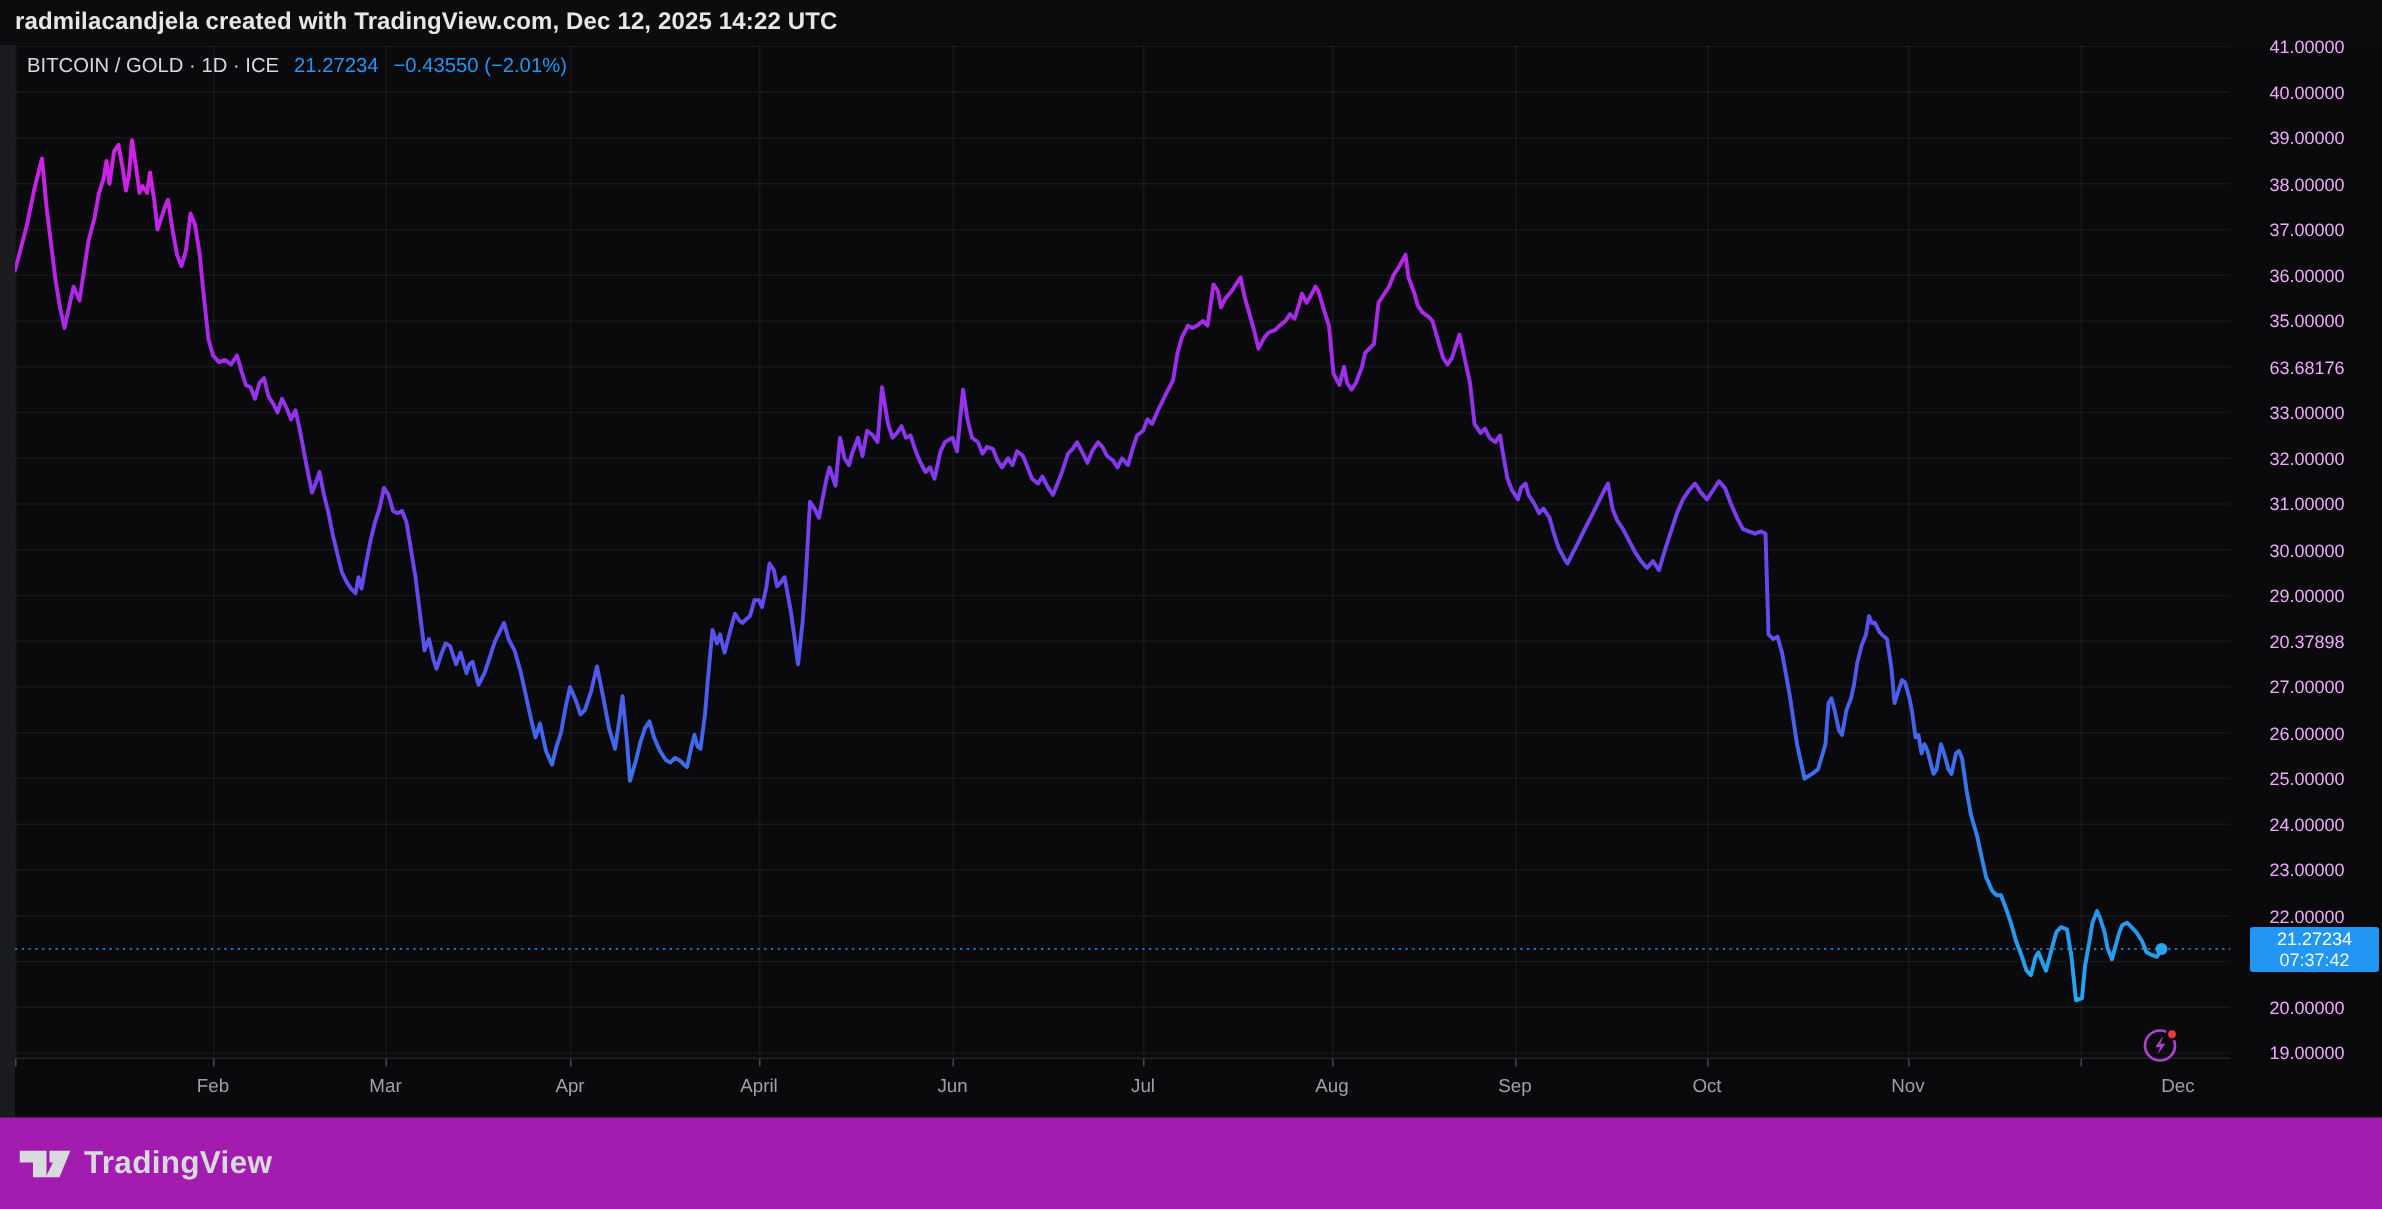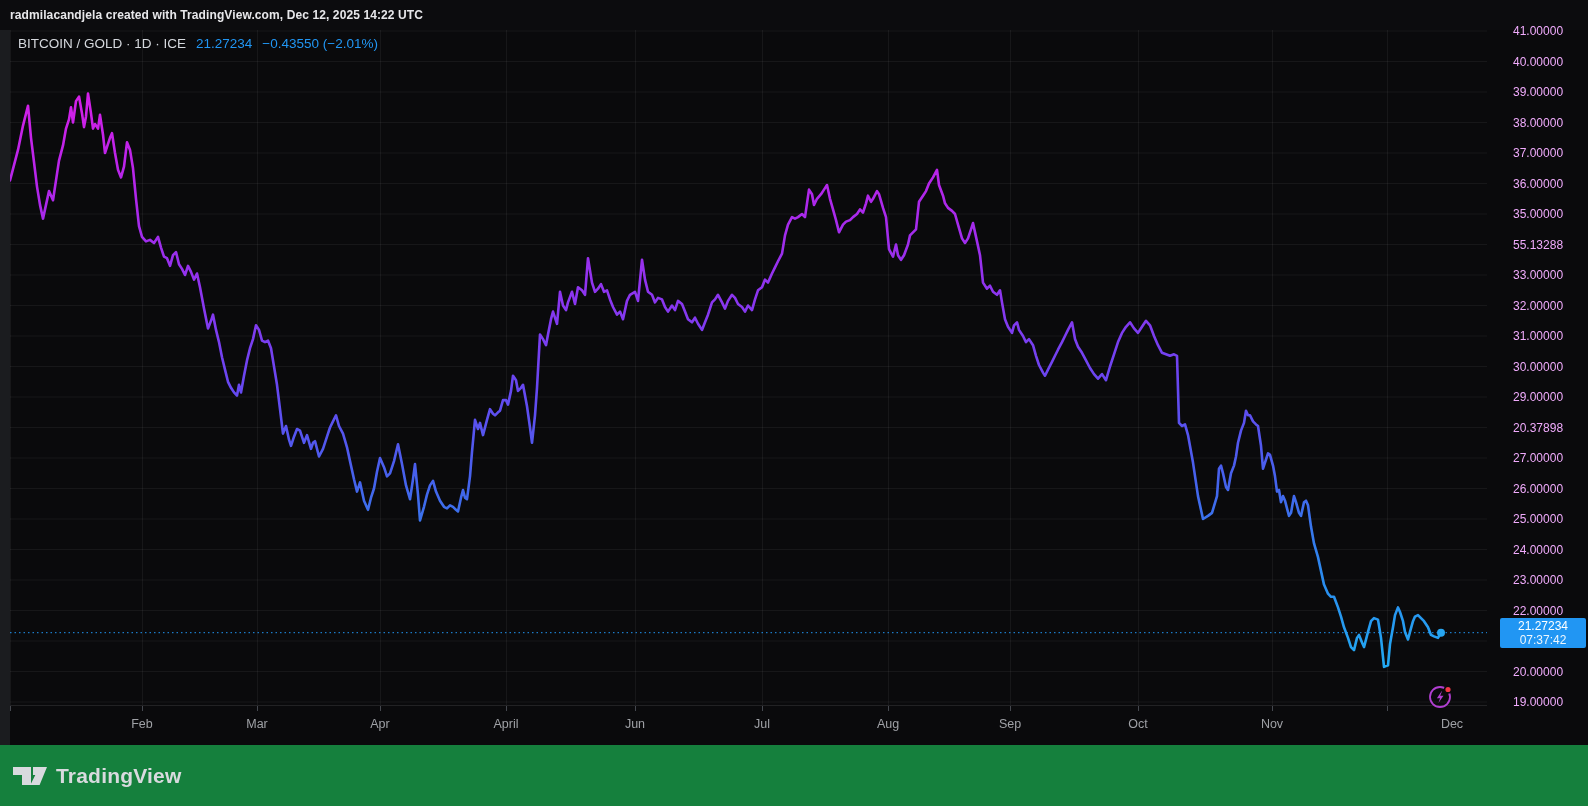--- a/index.html
+++ b/index.html
@@ -2,21 +2,21 @@
 <html><head>
 <meta charset="utf-8">
 <style>
   * { margin:0; padding:0; box-sizing:border-box; }
   html,body { width:1588px; height:806px; overflow:hidden; }
   body { background:#1b1c1f; font-family:"Liberation Sans", sans-serif; position:relative; }
 
   
   .topbar { position:absolute; left:0; top:0; width:1588px; height:30px; background:#0c0c0e;
             display:flex; align-items:center; padding-left:10px; }
-  .topbar span { color:#e7e7ea; font-size:12px; font-weight:700; letter-spacing:.1px; }
+  .topbar span { color:#e7e7ea; font-size:16px; font-weight:700; letter-spacing:.1px; }
 
   
   .widget { position:absolute; left:10px; top:30px; width:1578px; height:715px; background:#0a0a0c; }
   .plot { position:absolute; left:0; top:0; width:1477px; height:675px; }
   .plot svg { display:block; width:100%; height:100%; }
 
   
   .legend { position:absolute; left:8px; top:6px; display:flex; align-items:center; gap:10px;
             font-size:13.5px; z-index:5; }
   .legend .sym { color:#d6d9de; }
@@ -36,21 +36,21 @@
   .time-axis { position:absolute; left:0; top:675px; width:1477px; height:40px;
                border-top:1px solid rgba(255,255,255,.1); }
   .tick { position:absolute; top:0; width:1px; height:5px; background:#45484f; }
   .t-label { position:absolute; top:11px; font-size:12.5px; color:#9fa1a6; transform:translateX(-50%); }
   .t-label.year { color:#e2e3e6; font-weight:700; transform:none; }
 
   
   .flash-btn { position:absolute; left:1418px; top:653px; width:26px; height:26px; z-index:7; cursor:pointer; }
 
   
-  .footer { position:absolute; left:0; top:745px; width:1588px; height:61px; background:#15803d;
+  .footer { position:absolute; left:0; top:745px; width:1588px; height:61px; background:#a21caf;
             display:flex; align-items:center; padding-left:13px; }
   .brand-text { color:#d8dade; font-size:21px; font-weight:700; margin-left:9px; letter-spacing:.2px; }
 </style>
 </head>
 <body>
 
 <div class="topbar">
   <span>radmilacandjela created with TradingView.com, Dec 12, 2025 14:22 UTC</span>
 </div>
 
@@ -119,21 +119,21 @@
   </div>
 
   <div class="price-axis">
       <div class="pa-label" style="top: -6px;">41.00000</div>
       <div class="pa-label" style="top: 24.5px;">40.00000</div>
       <div class="pa-label" style="top: 55px;">39.00000</div>
       <div class="pa-label" style="top: 85.5px;">38.00000</div>
       <div class="pa-label" style="top: 116px;">37.00000</div>
       <div class="pa-label" style="top: 146.5px;">36.00000</div>
       <div class="pa-label" style="top: 177px;">35.00000</div>
-      <div class="pa-label" style="top: 207.5px;">55.13288</div>
+      <div class="pa-label" style="top: 207.5px;">63.68176</div>
       <div class="pa-label" style="top: 238px;">33.00000</div>
       <div class="pa-label" style="top: 268.5px;">32.00000</div>
       <div class="pa-label" style="top: 299px;">31.00000</div>
       <div class="pa-label" style="top: 329.5px;">30.00000</div>
       <div class="pa-label" style="top: 360px;">29.00000</div>
       <div class="pa-label" style="top: 390.5px;">20.37898</div>
       <div class="pa-label" style="top: 421px;">27.00000</div>
       <div class="pa-label" style="top: 451.5px;">26.00000</div>
       <div class="pa-label" style="top: 482px;">25.00000</div>
       <div class="pa-label" style="top: 512.5px;">24.00000</div>

